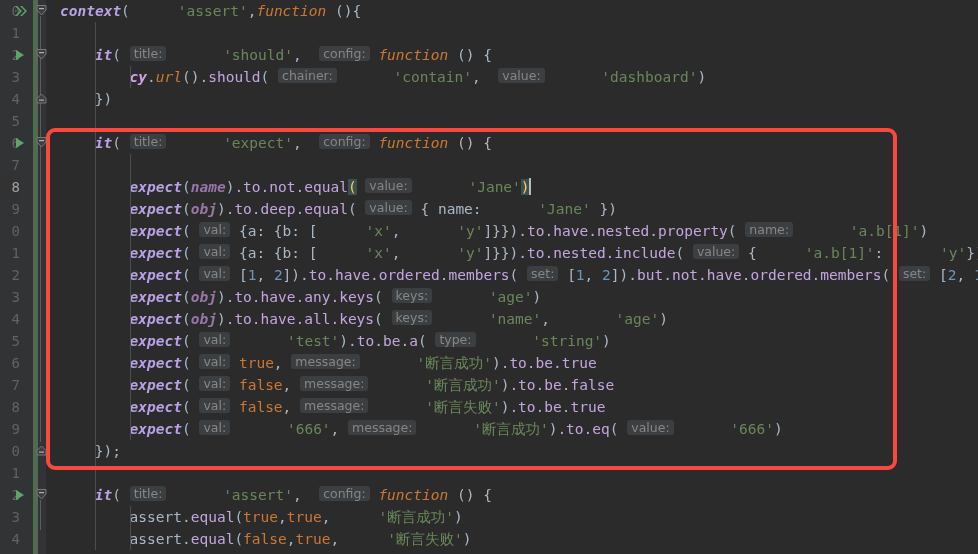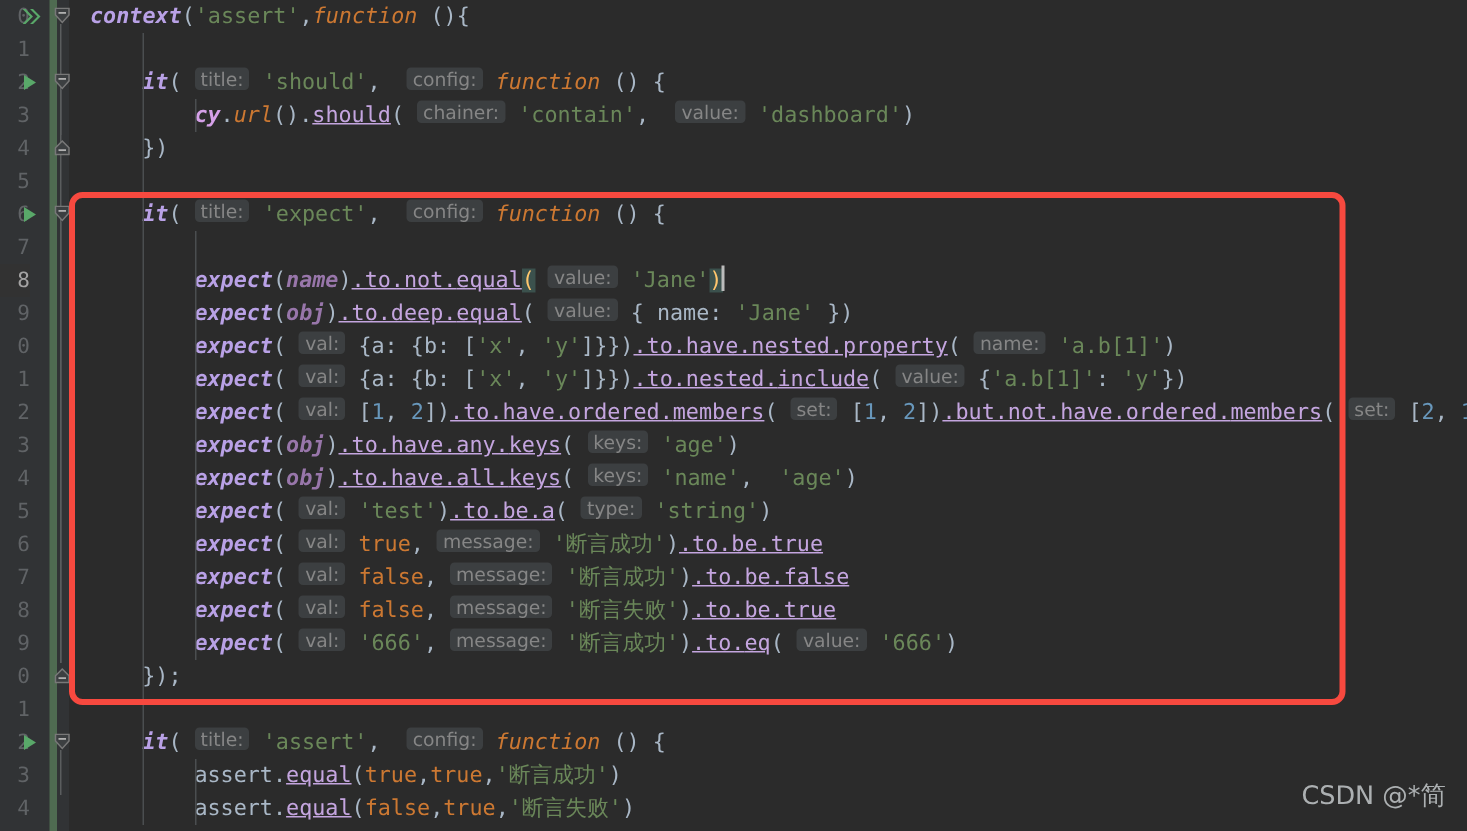--- a/index.html
+++ b/index.html
@@ -118,22 +118,22 @@
     position: absolute;
     width: 1px;
     background: #4b4e50;
     z-index: 1;
   }
 
   
   .k-fn      { color: #cc7832; font-style: italic; }              
   .k-ident   { color: #b9a1e6; font-style: italic; font-weight: bold; } 
   .k-cy      { color: #d5a0e8; font-style: italic; font-weight: bold; }
-  .k-meth    { color: #c4a5df; text-decoration: underline; }              
-  .k-str     { color: #6a8759; }              
+  .k-meth    { color: #c4a5df; }              
+  .k-str     { color: #6a8759; margin-left: 48px; }              
   .k-num     { color: #6897bb; }              
   .k-punct   { color: #a9b7c6; }              
   .k-bool    { color: #cc7832; }
   .k-prop    { color: #9876aa; }
 
   
   .hint {
     display: inline-block;
     background: #3c3f41;
     color: #868686;
@@ -319,15 +319,14 @@
       <div class="foldmark" style="top: 484px;">
         <svg width="11" height="12" viewBox="0 0 11 12">
           <path d="M1,0.5 L10,0.5 L10,5 L5.5,10 L1,5 Z" fill="#3c3f41" stroke="#787878" stroke-width="1"></path>
           <rect x="3" y="3" width="5" height="1.2" fill="#b0b0b0"></rect>
         </svg>
       </div>
     </div>
 
   <div class="annot-rect" id="annot-rect" style="left: 46px; top: 128px; width: 851px; height: 342px; border-color: rgb(247, 73, 63);"></div>
 
-  <div class="watermark">CSDN @*简</div>
 
 </div>
 
 </body></html>

